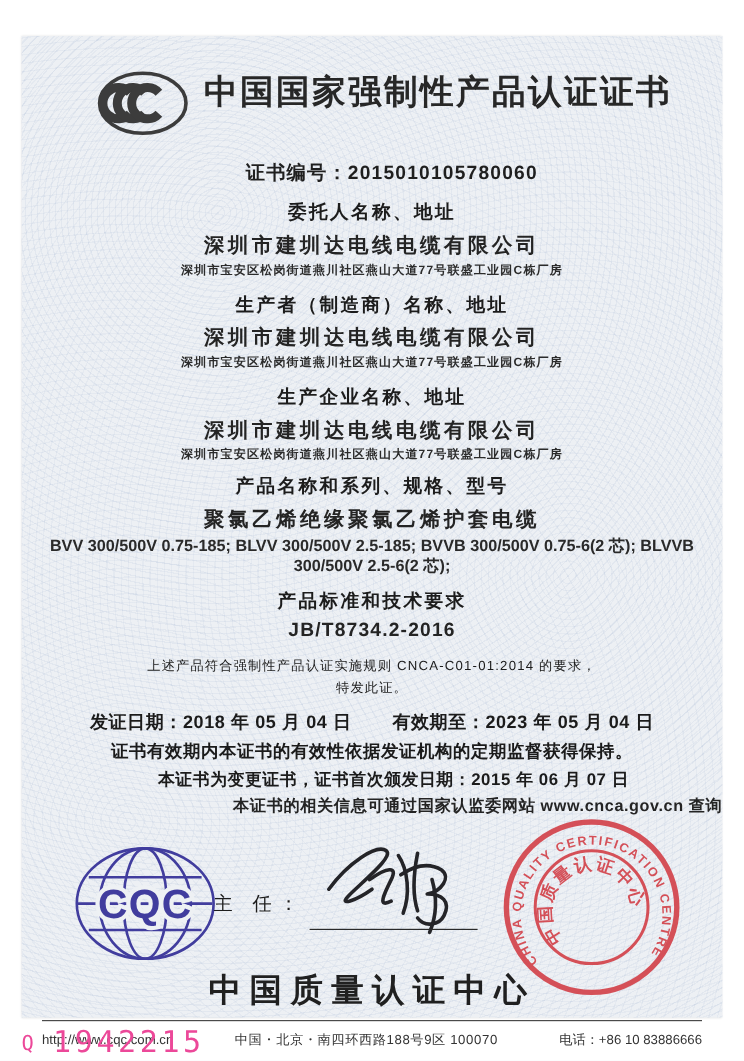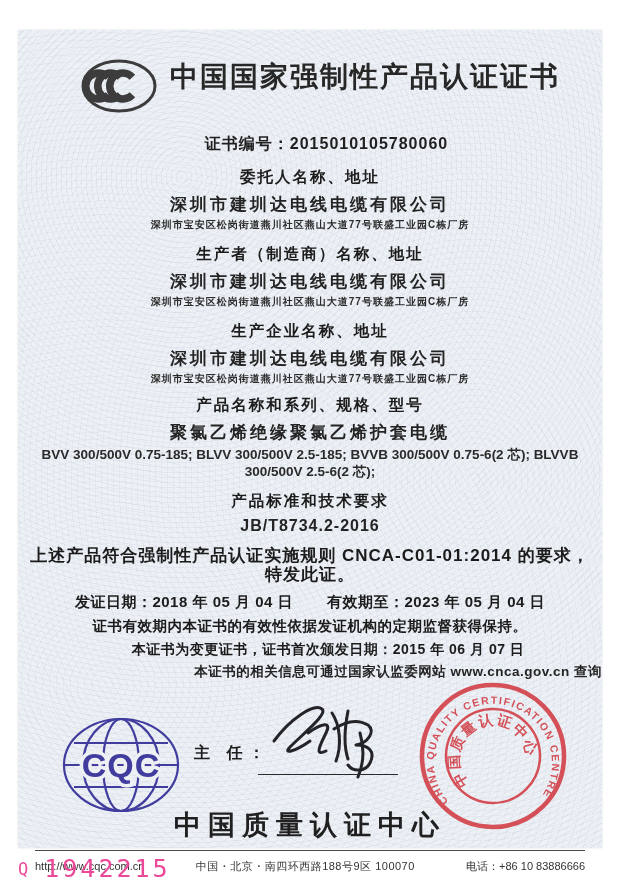--- a/index.html
+++ b/index.html
@@ -28,29 +28,29 @@
   }
   .cert-no{margin-top:16px;font-size:16px;font-weight:700;color:#1f1f1f;letter-spacing:1px;margin-left:33px;}
   
   .sec-heading{margin-top:12px;font-size:15.5px;font-weight:700;color:#1c1c1c;letter-spacing:2px;}
   .sec-name{margin-top:5px;font-size:17px;font-weight:600;color:#242424;letter-spacing:3px;}
   .sec-addr{margin-top:2px;font-size:10px;font-weight:600;color:#2b2b2b;letter-spacing:1px;}
   .prod-models{
     margin:2px auto 0;width:546px;font-size:13.5px;font-weight:600;color:#2a2a2a;line-height:17px;
   }
   .standard-val{margin-top:5px;font-size:16px;font-weight:600;color:#242424;letter-spacing:1px;}
-  .statement{margin-top:11px;font-size:17px;font-weight:700;color:#1b1b1b;line-height:19px;letter-spacing:1px;}
+  .statement{margin-top:11px;font-size:11px;font-weight:400;color:#1b1b1b;line-height:19px;letter-spacing:1px;}
   .dates-row{margin-top:9px;font-size:15px;font-weight:700;color:#1b1b1b;letter-spacing:.5px;}
   .dates-gap{display:inline-block;width:34px;}
   .note{margin-top:5px;font-size:14.5px;font-weight:700;color:#1b1b1b;letter-spacing:.5px;}
   .note-small{margin-top:4px;font-size:13.5px;font-weight:600;color:#242424;letter-spacing:.5px;text-align:right;}
   
   .signing{position:relative;height:122px;margin-top:0;}
-  .cqc-logo{position:absolute;left:42px;top:34px;}
-  .director-row{position:absolute;left:176px;top:62px;font-size:16px;font-weight:700;color:#1d1d1d;letter-spacing:6px;}
+  .cqc-logo{position:absolute;left:42px;top:22px;}
+  .director-row{position:absolute;left:160px;top:62px;font-size:16px;font-weight:400;color:#1d1d1d;letter-spacing:6px;}
   .sig-wrap{position:absolute;left:238px;top:8px;width:150px;}
   .sig-line{position:absolute;left:2px;top:85px;width:140px;border-bottom:1.5px solid #2a2a2a;}
   .stamp{position:absolute;left:399px;top:-1px;}
   .org-title{margin-top:4px;font-size:27px;font-weight:600;color:#202020;letter-spacing:7px;}
   .footer-rule{margin:7px 17px 0;border:none;border-top:1.5px solid #4a4a4a;}
   .footer-row{
     display:flex;justify-content:space-between;align-items:baseline;
     margin:8px 17px 0;font-size:11px;color:#333;
   }
   .footer-row .mid{letter-spacing:.5px;}

